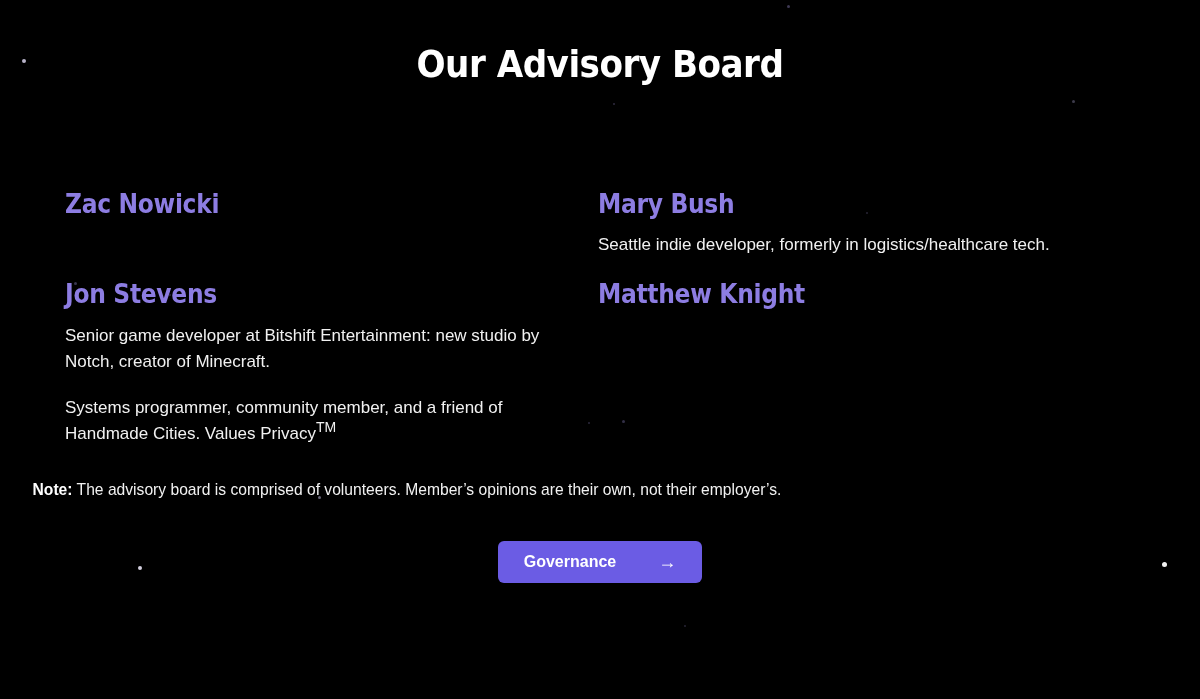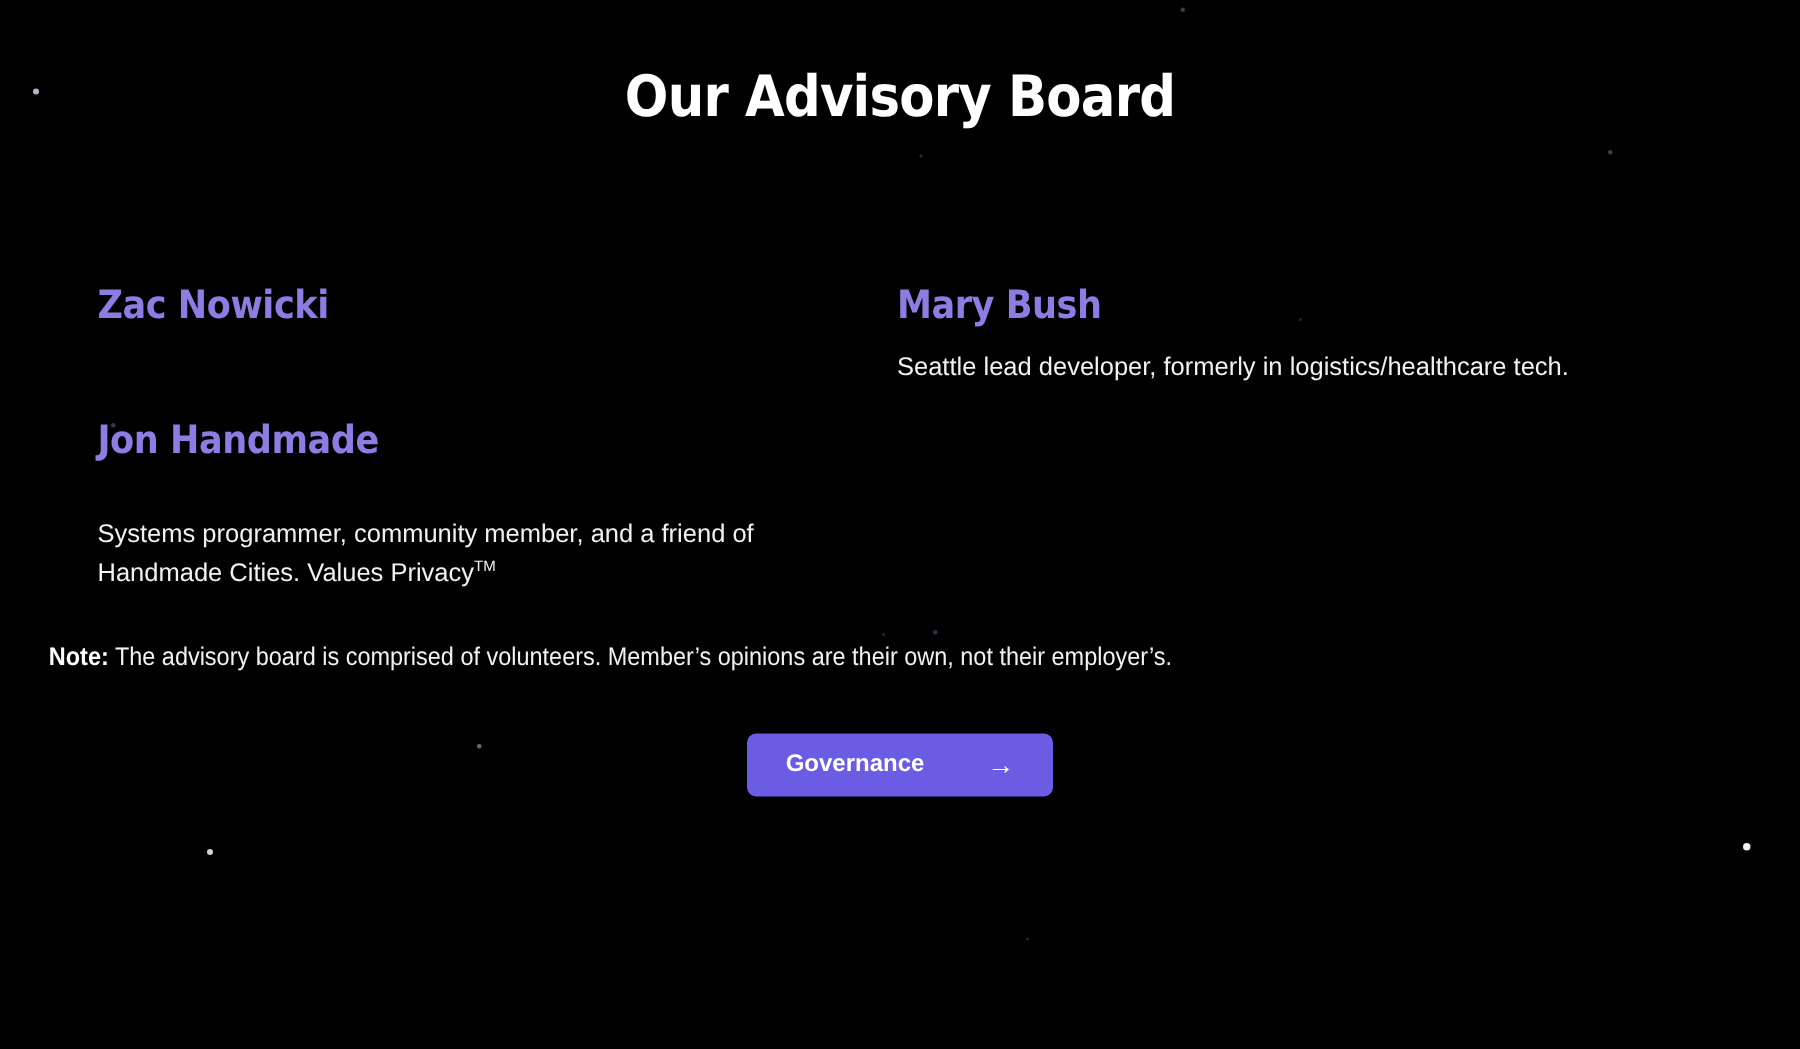--- a/index.html
+++ b/index.html
@@ -50,21 +50,21 @@
     font-stretch: condensed;
   }
   .member-bio {
     margin: 0;
     font-size: 17px;
     line-height: 26px;
     color: #f1f1f1;
     white-space: pre-line;
   }
   .member-bio sup {
-    font-size: 10px;
+    font-size: 14px;
     line-height: 0;
     vertical-align: super;
     white-space: nowrap;
   }
 
   .note-wrap {
     margin-top: 14px;
   }
   .note {
     display: inline-block;
@@ -126,28 +126,31 @@
 <h1 class="page-title">Our Advisory Board</h1>
 
 <section class="board-grid">
 
   <div class="member-card">
     <h3 class="member-name">Zac Nowicki</h3>
   </div>
 
   <div class="member-card">
     <h3 class="member-name">Mary Bush</h3>
-    <p class="member-bio">Seattle lead developer, formerly in logistics/healthcare tech.</p>
+    <p class="member-bio">Seattle indie developer, formerly in logistics/healthcare tech.</p>
   </div>
 
   <div class="member-card">
-    <h3 class="member-name">Jon Handmade</h3>
+    <h3 class="member-name">Jon Stevens</h3>
+    <p class="member-bio">Senior game developer at Bitshift Entertainment: new studio by
+Notch, creator of Minecraft.</p>
   </div>
 
   <div class="member-card">
+    <h3 class="member-name">Matthew Knight</h3>
   </div>
 
   <div class="member-card">
     <p class="member-bio"><span>Systems programmer, community member, and a friend of
 Handmade Cities. Values Privacy</span><sup>TM</sup></p>
   </div>
 
 
 </section>
 

